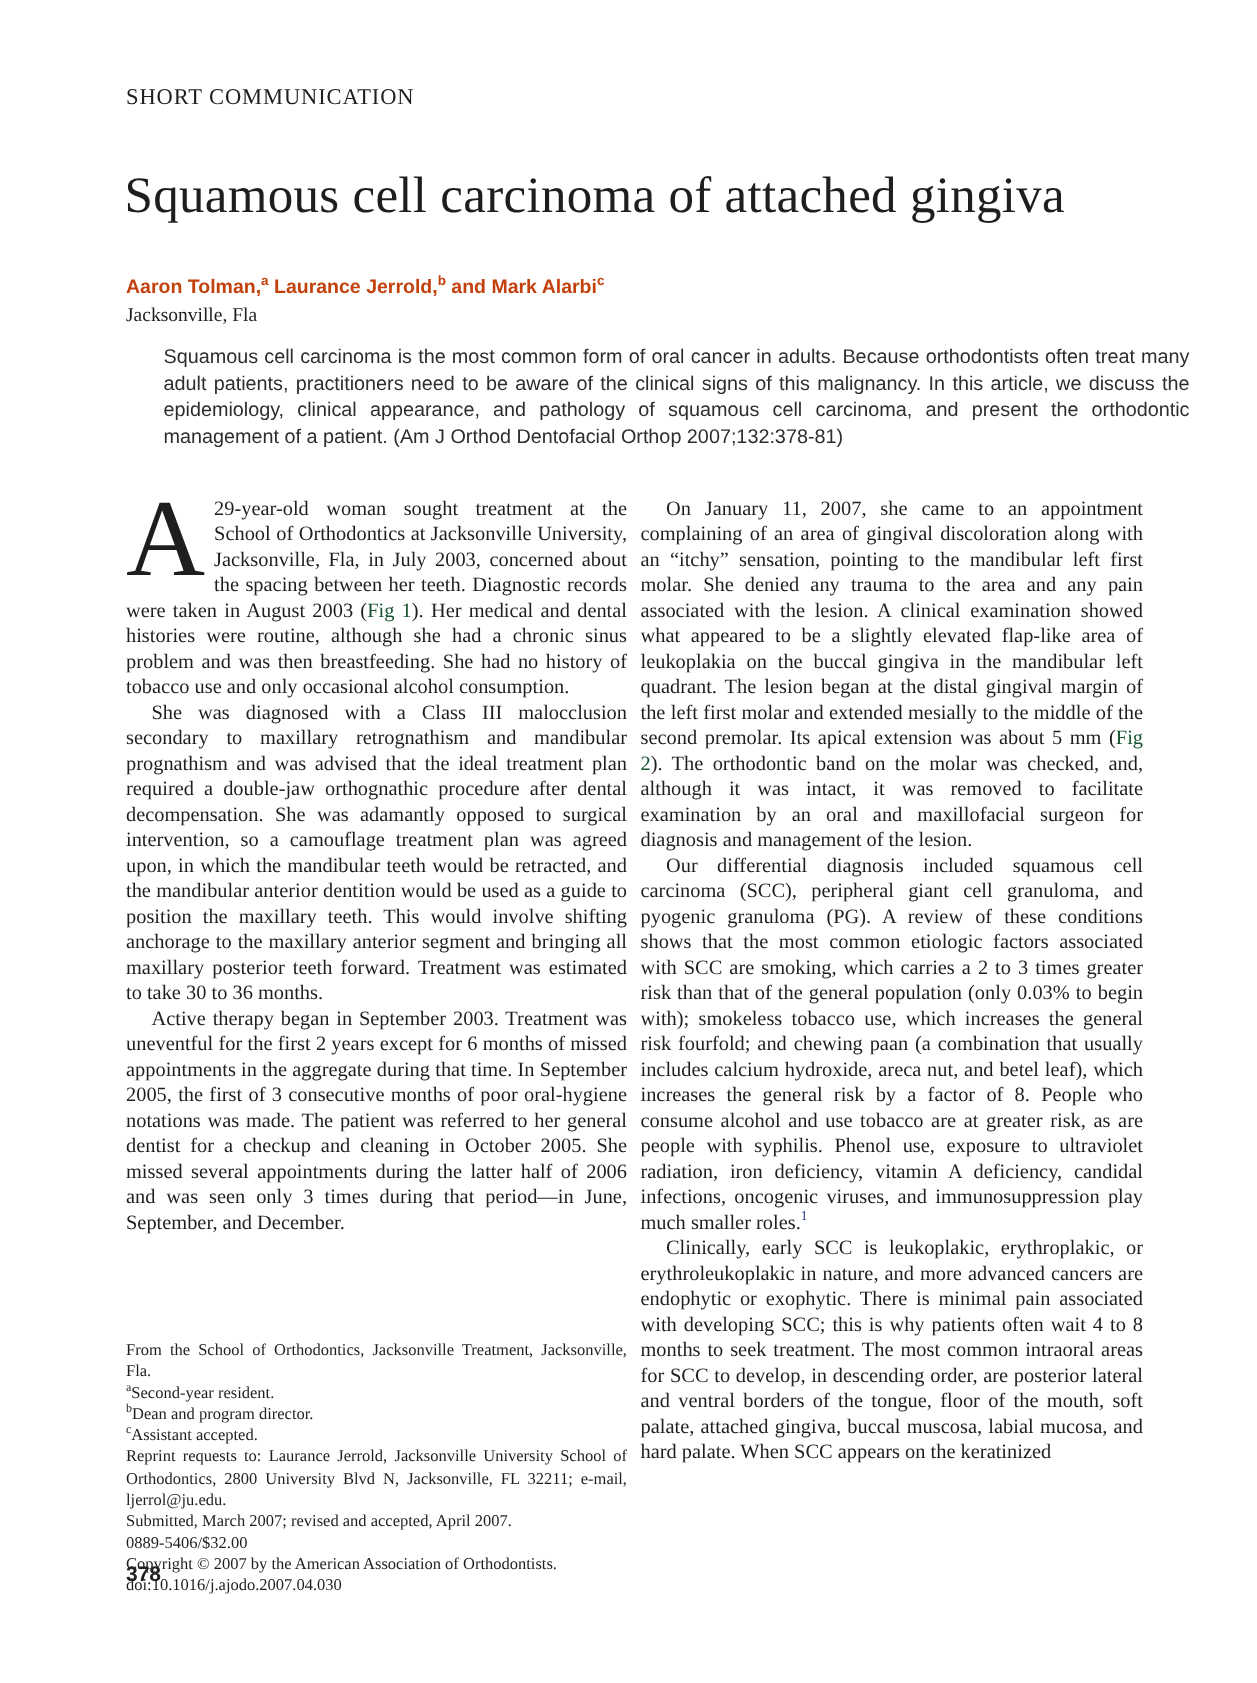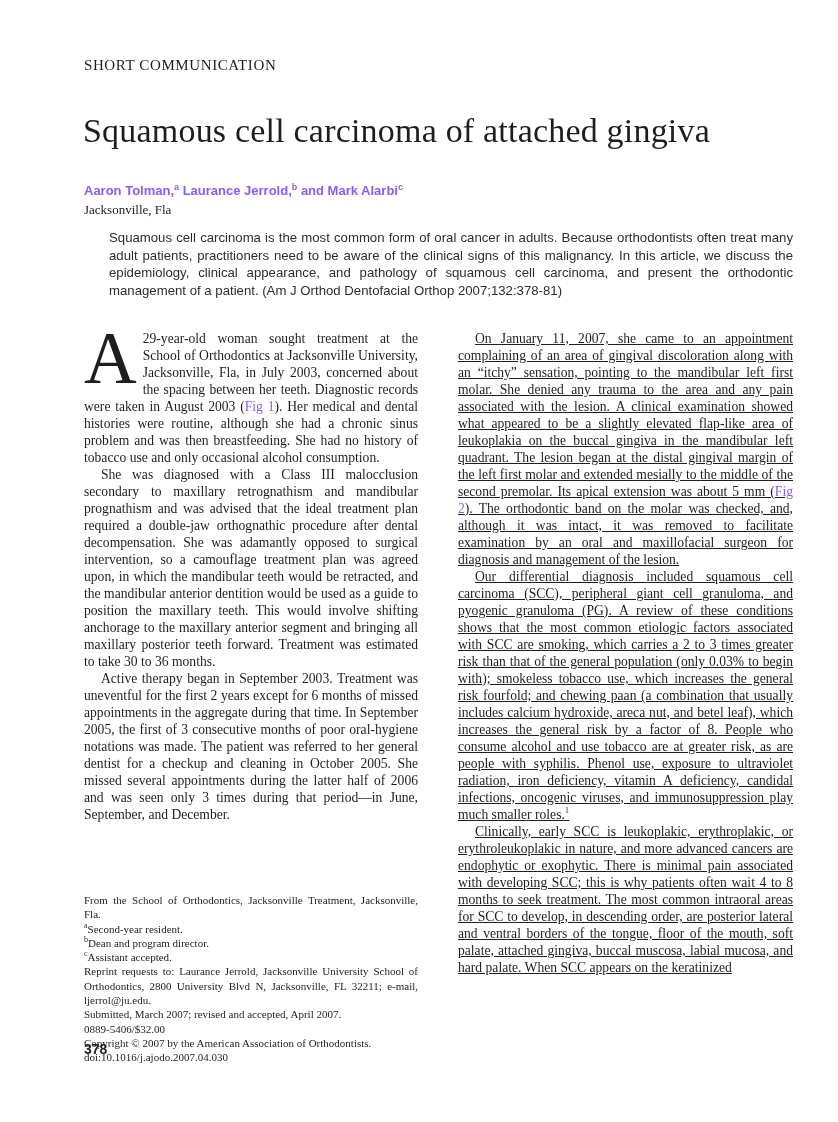--- a/index.html
+++ b/index.html
@@ -20,48 +20,48 @@
   }
   .title {
     position:absolute; left:83px; top:112px;
     font-size:34px; font-weight:400; letter-spacing:0.2px;
     white-space:nowrap;
     text-align:right;
   }
   .byline {
     position:absolute; left:84px; top:183px;
     font-family:"Liberation Sans", sans-serif;
-    font-weight:bold; font-size:13px; color:#8b5cf6;text-align:center;
+    font-weight:bold; font-size:13px; color:#c2410c;text-align:center;
   }
   .byline sup { font-size:9px; line-height:0; }
   .affiliation {
     position:absolute; left:84px; top:202px;
     font-size:13px;
   }
   .abstract {
     position:absolute; left:84px; top:229px; width:684px;
     font-family:"Liberation Sans", sans-serif;
     font-size:13.2px; line-height:17.6px;
     text-align:justify; color:#2d2d2d;margin-left:25px;
   }
   .col { position:absolute; top:330px; width:334px; }
   .col-left  { left:84px; }
-  .col-right { left:458px; width:335px;text-decoration:underline; }
+  .col-right { left:427px; width:335px; }
   .col p {
     margin:0; font-size:13.6px; line-height:17px;
     text-align:justify; text-indent:17px; color:#1e1e1e;
   }
   .col p.no-indent { text-indent:0; }
   .dropcap {
     float:left;
     font-size:73px; line-height:54px;
     margin:2px 6px 0 0;
     font-family:"Liberation Serif", serif;
   }
-  .fig-link { color:#8b5cf6; }
+  .fig-link { color:#14532d; }
   .ref-sup  { color:#2b3990; font-size:9px; line-height:0; vertical-align:super; }
   .footnotes {
     position:absolute; left:84px; top:893px; width:334px;
     font-size:11px; line-height:14.3px;
   }
   .footnotes p { margin:0; text-align:justify; }
   .footnotes sup { font-size:8px; line-height:0; }
   .page-number {
     position:absolute; left:84px; top:1041px;
     font-family:"Liberation Sans", sans-serif;

